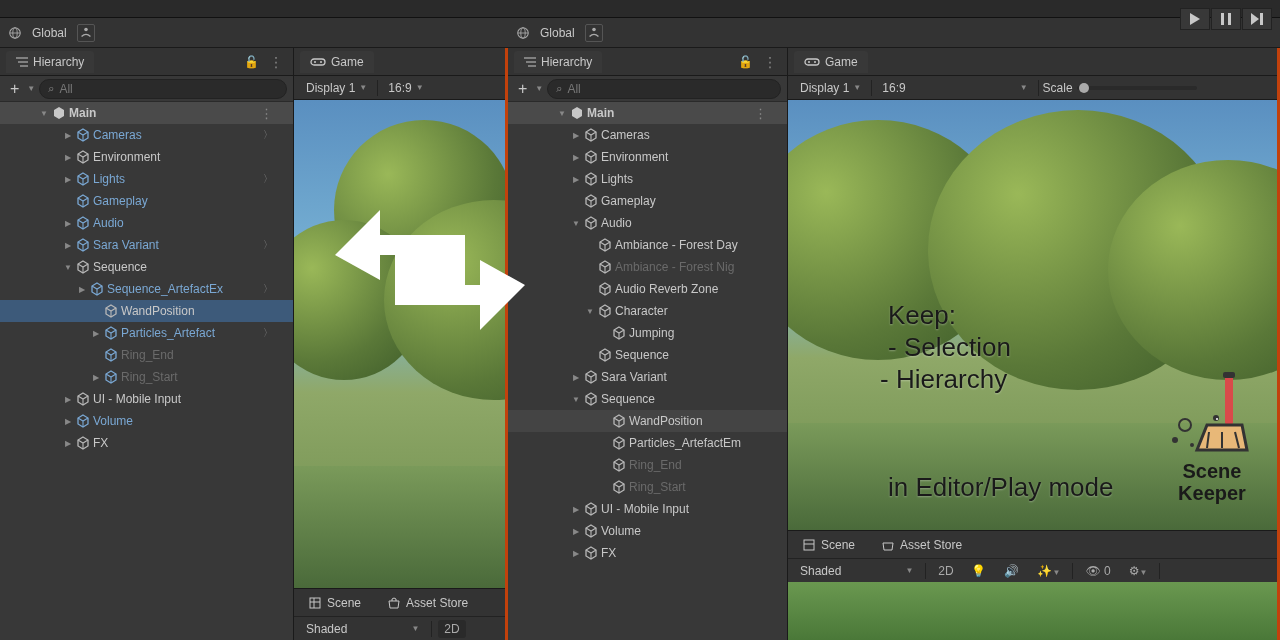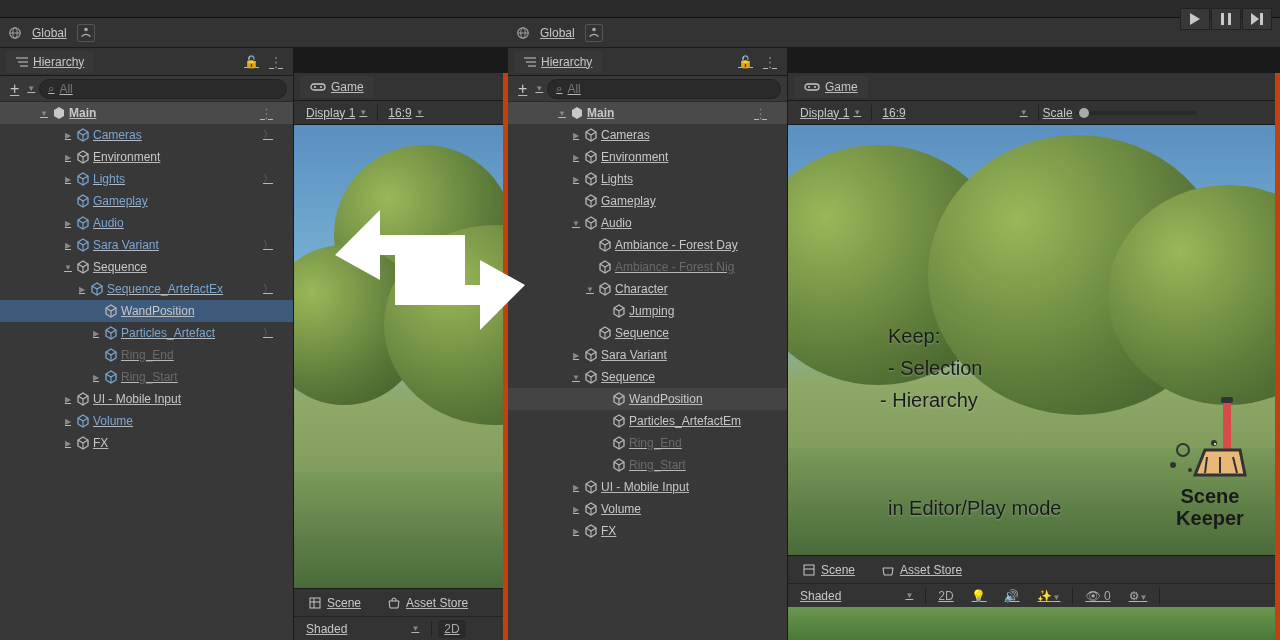--- a/index.html
+++ b/index.html
@@ -1,27 +1,27 @@
 <!DOCTYPE html>
 <html><head>
 <meta charset="utf-8">
 <style>
 *{margin:0;padding:0;box-sizing:border-box;font-family:Arial,sans-serif;font-size:12px;}
 body{background:#1a1a1a;color:#b8b8b8;width:1280px;height:640px;overflow:hidden;position:relative;}
 .topbar{height:18px;background:#2a2a2a;border-bottom:1px solid #111;}
-.main{display:flex;height:622px;text-decoration:underline;}
+.main{display:flex;height:622px;}
 .left-pane{width:508px;display:flex;flex-direction:column;}
 .right-pane{width:772px;display:flex;flex-direction:column;position:relative;}
 .global-row{height:30px;background:#333;display:flex;align-items:center;padding:0 8px;gap:10px;border-bottom:1px solid #1a1a1a;}
 .global-icon{width:14px;height:14px;display:inline-block;}
 .global-text{color:#c8c8c8;}
 .tool-icon{width:18px;height:18px;border:1px solid #555;border-radius:2px;}
 .panels-row{display:flex;flex:1;min-height:0;}
 .hierarchy{width:294px;background:#be185d;display:flex;flex-direction:column;border-right:1px solid #1a1a1a;}
-.game-col{flex:1;background:#383838;display:flex;flex-direction:column;border-right:5px solid #c2410c;margin-top:25px;}
+.game-col{flex:1;background:#383838;display:flex;flex-direction:column;border-right:3px solid #c2410c;}
 .tab-row{height:28px;background:#333;display:flex;align-items:center;padding:0 6px;gap:6px;border-bottom:1px solid #1a1a1a;}
 .tab{background:#383838;padding:4px 10px;border-radius:3px 3px 0 0;display:flex;align-items:center;gap:5px;color:#c8c8c8;}
 .list-icon{display:inline-block;width:12px;height:10px;}
 .lock{margin-left:auto;color:#888;}
 .dots{color:#888;font-size:14px;padding:0 4px;}
 .search-row{height:26px;background:#383838;display:flex;align-items:center;padding:0 6px;gap:4px;border-bottom:1px solid #2a2a2a;}
 .plus{font-size:16px;color:#c8c8c8;padding:0 4px;}
 .caret{font-size:8px;color:#888;}
 .search-box{flex:1;background:#2a2a2a;border:1px solid #222;border-radius:12px;padding:2px 8px;display:flex;align-items:center;gap:5px;}
 .search-icon{color:#888;font-size:11px;}
@@ -50,21 +50,21 @@
 .scene-row{height:28px;background:#333;display:flex;align-items:center;padding:0 6px;gap:10px;border-top:1px solid #1a1a1a;}
 .mini-tab{padding:3px 8px;display:flex;align-items:center;gap:5px;color:#c8c8c8;}
 .shaded-row{height:24px;background:#333;display:flex;align-items:center;padding:0 6px;gap:6px;border-top:1px solid #222;}
 .tool-btn{padding:2px 6px;color:#aaa;}
 .pill{background:#2a2a2a;border-radius:3px;padding:2px 6px;}
 .scale-slider{flex:1;height:4px;background:#2a2a2a;border-radius:2px;position:relative;max-width:120px;}
 .scale-knob{width:10px;height:10px;background:#aaa;border-radius:50%;position:absolute;top:-3px;left:2px;}
 .play-ctrls{position:absolute;top:-10px;right:8px;display:flex;gap:1px;z-index:10;}
 .play-btn{width:30px;height:22px;background:#383838;border:1px solid #222;display:flex;align-items:center;justify-content:center;color:#c8c8c8;}
 .sync-icon{position:absolute;left:300px;top:180px;z-index:20;}
-.overlay-txt{position:absolute;color:#1a1a1a;font-size:20px;z-index:15;text-shadow:0 1px 2px rgba(255,255,255,0.3);}
+.overlay-txt{position:absolute;color:#1a1a1a;font-size:26px;z-index:15;text-shadow:0 1px 2px rgba(255,255,255,0.3);}
 .sk-logo{position:absolute;right:20px;top:390px;z-index:15;text-align:center;}
 .sk-txt{font-size:20px;font-weight:bold;color:#1a1a1a;line-height:1.1;}
 svg{display:block;}
 .sep{width:1px;height:16px;background:#222;}
 </style>
 </head>
 <body>
 
 <div class="topbar"></div>
 
@@ -449,20 +449,30 @@
 
     </div>
             <div class="node ">
       <span style="width:74px"></span>
       <span class="fold "></span>
       <svg class="cube" viewBox="0 0 14 14">
                 <path d="M7 1 L12 4 L12 10 L7 13 L2 10 L2 4 Z" fill="none" stroke="#b8b8b8" stroke-width="1.3"></path>
                 <path d="M2 4 L7 7 L12 4 M7 7 L7 13" fill="none" stroke="#b8b8b8" stroke-width="1.1"></path>
               </svg>
       <span class="node-txt dim">Ambiance - Forest Nig</span>
+
+    </div>
+            <div class="node ">
+      <span style="width:74px"></span>
+      <span class="fold "></span>
+      <svg class="cube" viewBox="0 0 14 14">
+                <path d="M7 1 L12 4 L12 10 L7 13 L2 10 L2 4 Z" fill="none" stroke="#b8b8b8" stroke-width="1.3"></path>
+                <path d="M2 4 L7 7 L12 4 M7 7 L7 13" fill="none" stroke="#b8b8b8" stroke-width="1.1"></path>
+              </svg>
+      <span class="node-txt ">Audio Reverb Zone</span>
 
     </div>
             <div class="node ">
       <span style="width:74px"></span>
       <span class="fold open"></span>
       <svg class="cube" viewBox="0 0 14 14">
                 <path d="M7 1 L12 4 L12 10 L7 13 L2 10 L2 4 Z" fill="none" stroke="#b8b8b8" stroke-width="1.3"></path>
                 <path d="M2 4 L7 7 L12 4 M7 7 L7 13" fill="none" stroke="#b8b8b8" stroke-width="1.1"></path>
               </svg>
       <span class="node-txt ">Character</span>

